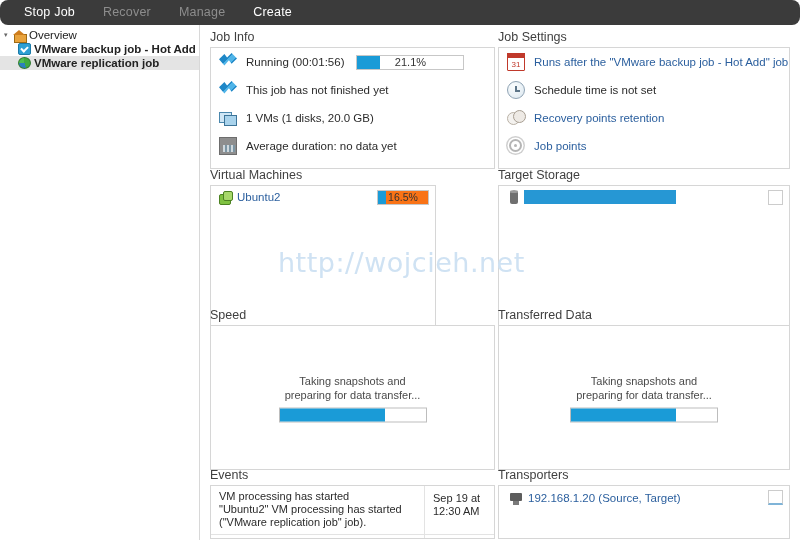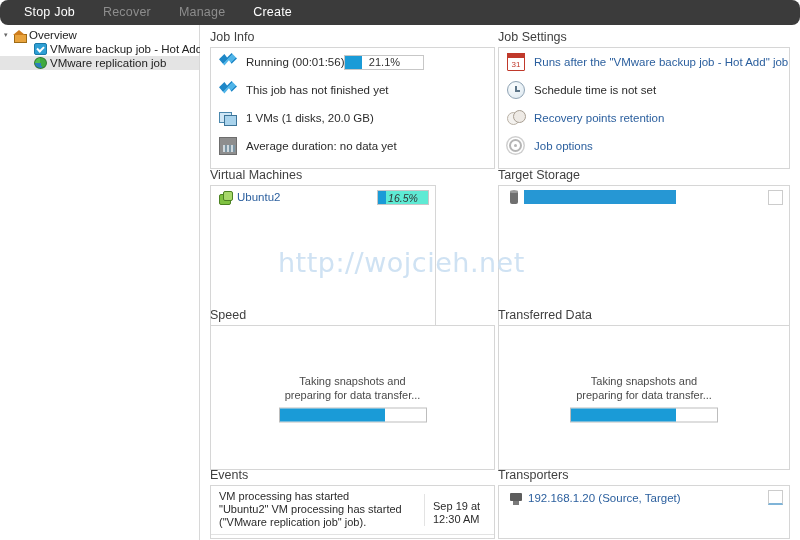--- a/index.html
+++ b/index.html
@@ -44,21 +44,21 @@
   }
   .tree-row {
     display: flex;
     align-items: center;
     height: 14px;
     font-size: 11.5px;
     color: #222;
     padding-left: 4px;
     white-space: nowrap;
   }
-  .tree-row.child { padding-left: 34px; }
+  .tree-row.child { padding-left: 18px; font-weight: bold; }
   .tree-row.selected { background: #e4e4e4; }
   .tw-arrow {
     width: 9px; font-size: 7px; color: #666; line-height: 14px;
     display:inline-block;
   }
   .tree-ico {
     width: 13px; height: 13px;
     margin-right: 3px;
     flex: 0 0 13px;
     position: relative;
@@ -221,24 +221,24 @@
     background:#7fc241; border:1px solid #4c8222; border-radius:2px;
   }
   .ico-ub::after{
     content:""; position:absolute;left:4px;top:0px;width:8px;height:8px;
     background:#a7d86a; border:1px solid #4c8222; border-radius:2px;
   }
 
   
   .pb-inline {
     display: inline-flex;
-    width: 80px; height: 15px;
+    width: 108px; height: 15px;
     border: 1px solid #c7c7c7;
     background: #ffffff;
-    margin-left: 0;
+    margin-left: 12px;
     position: relative;
     align-items: center;
   }
   .pb-inline .fill {
     position: absolute; left: 0; top: 0; bottom: 0;
     background: #1a9bd7;
   }
   .pb-inline .lbl {
     position: relative;
     width: 100%;
@@ -250,22 +250,22 @@
   
   .vm-row {
     display:flex; align-items:center;
     height: 22px; padding: 0 6px 0 8px;
     justify-content: space-between;
   }
   .vm-left { display:flex; align-items:center; gap:5px; }
   .vm-name { font-size: 11.5px; color:#2b5f9e; }
   .pb-vm {
     width: 52px; height: 15px;
-    border: 1px solid #c7c7c7; background:#5eead4;
-    position: relative; display:flex; align-items:flex-end;font-style:italic;
+    border: 1px solid #c7c7c7; background:#f97316;
+    position: relative; display:flex; align-items:flex-start;
   }
   .pb-vm .fill { position:absolute; left:0; top:0; bottom:0; background:#1a9bd7; }
   .pb-vm .lbl { position:relative; width:100%; text-align:center; font-size:10.5px; color:#333; }
 
   
   .ts-row { display:flex; align-items:center; height:22px; padding:0 6px 0 8px; justify-content:space-between; }
   .ts-bar { height: 14px; width: 152px; background:#2697d4; margin-left:4px; }
   .ts-sq { width: 15px; height: 15px; border: 1px solid #cccccc; background:#fff; }
 
   
@@ -284,21 +284,20 @@
     border: 1px solid #bdbdbd;
     background: #ffffff;
     position: relative;
   }
   .wait-bar .fill { position:absolute; left:0;top:0;bottom:0; background:#1a9bd7; }
 
   
   .ev-item {
     display: flex;
     border-bottom: 1px solid #e3e3e3;
-    align-items: center;
   }
   .ev-main {
     flex: 1 1 auto;
     padding: 4px 6px 5px 8px;
     font-size: 11px; color:#2b2b2b; line-height: 13px;
     white-space: pre-line;
   }
   .ev-date {
     flex: 0 0 70px;
     border-left: 1px solid #e3e3e3;
@@ -396,21 +395,21 @@
         <span class="info-txt">Schedule time is not set</span>
       </div>
       <div class="info-row">
         <span class="info-ico ico-disc"></span>
         <span class="info-txt link">Recovery points retention</span>
       </div>
       <div class="info-row">
         <span class="info-ico">
             <span class="ico-gear"></span>
           </span>
-        <span class="info-txt link">Job options</span>
+        <span class="info-txt link">Job points</span>
       </div>
     </div>
   </div>
 
   <div class="panel" style="left:10px; top:143px; width:226px; height:162px;">
     <div class="panel-title">Virtual Machines</div>
     <div class="panel-box">
       <div class="vm-row">
         <span class="vm-left">
           <span class="ico-ub"></span>

